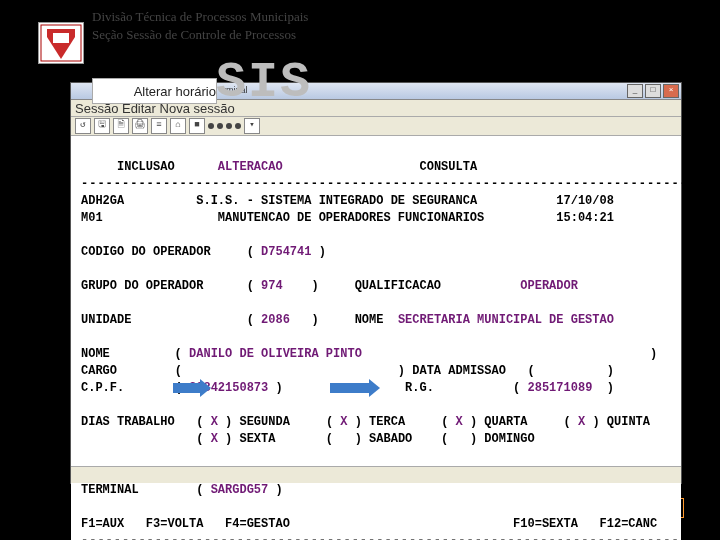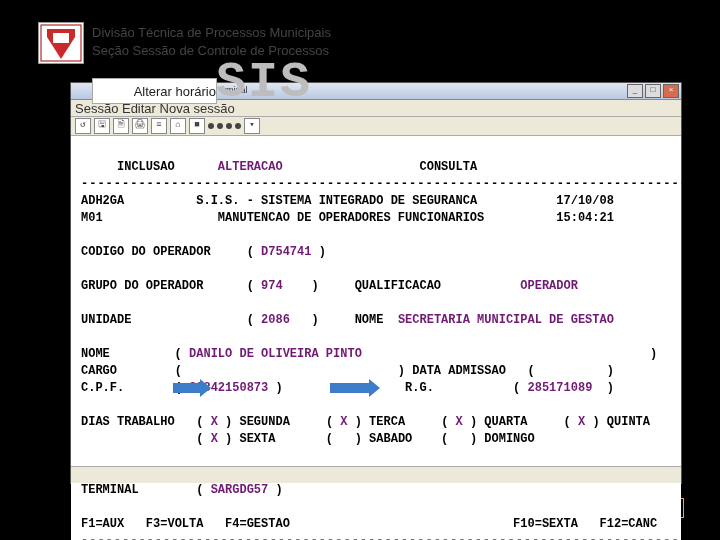--- a/index.html
+++ b/index.html
@@ -1,20 +1,20 @@
 <!DOCTYPE html>
 <html><head>
 <meta charset="utf-8">
 <style>
   html,body{margin:0;padding:0;background:#000;width:720px;height:540px;overflow:hidden;font-family:"Courier New",monospace;font-size:12px;color:#000}
   .page{position:relative;width:720px;height:540px}
   
   .crest{position:absolute;left:38px;top:22px;width:44px;height:40px;background:#fff;border:1px solid #999}
   .crest svg{width:100%;height:100%}
-  .hdr{position:absolute;left:92px;top:24px;font-family:Liberation Sans, sans-serif;font-size:13px;color:#444;line-height:18px}
+  .hdr{position:absolute;left:92px;top:8px;font-family:Liberation Serif, serif;font-size:13px;color:#444;line-height:18px}
   
   .tab{position:absolute;left:92px;top:78px;width:123px;height:24px;background:#fff;border:1px solid #aaa;display:flex;align-items:center;justify-content:flex-end;font-family:Arial,sans-serif;font-size:13px;color:#222;z-index:5}
   
   .sis{position:absolute;left:216px;top:58px;font-family:Liberation Mono, monospace;font-size:50px;font-weight:bold;color:#bdbdbd;letter-spacing:2px;z-index:4;line-height:1}
   
   .win{position:absolute;left:70px;top:82px;width:610px;height:400px;background:#fff;border:1px solid #555;z-index:2}
   .titlebar{height:16px;background:linear-gradient(#dfe6f2,#b9c9e2);border-bottom:1px solid #888;position:relative;font-family:Arial;font-size:9px;color:#333}
   .titlebar span{position:absolute;left:152px;top:2px}
   .titlebar .wbtns{position:absolute;right:2px;top:1px;display:flex;gap:2px}
   .titlebar .wbtn{width:14px;height:12px;background:#ddd;border:1px solid #666;font-size:8px;line-height:10px;text-align:center}

